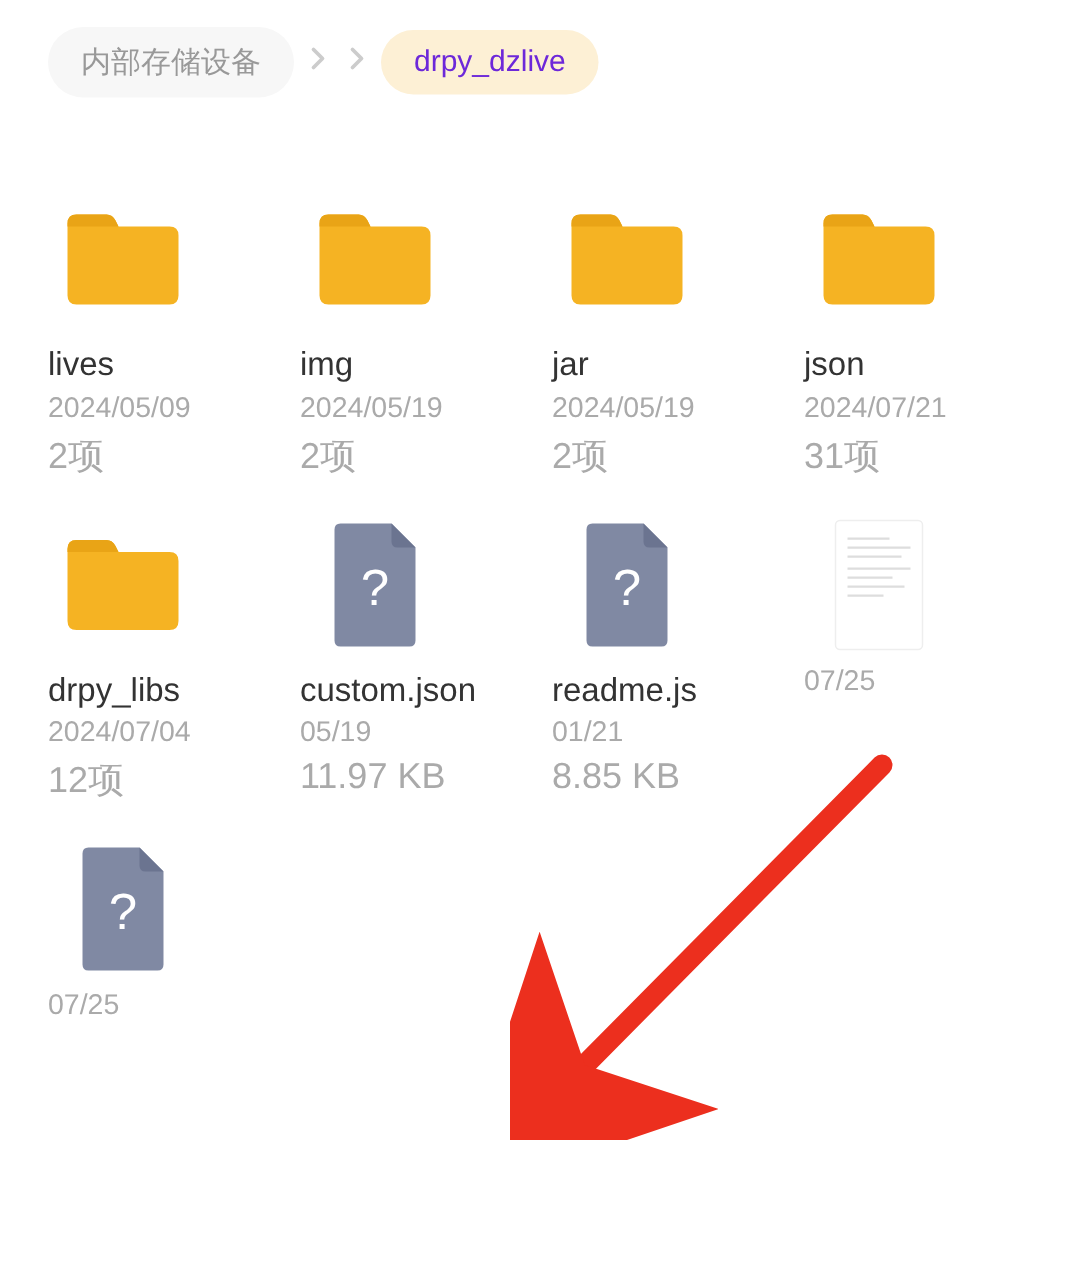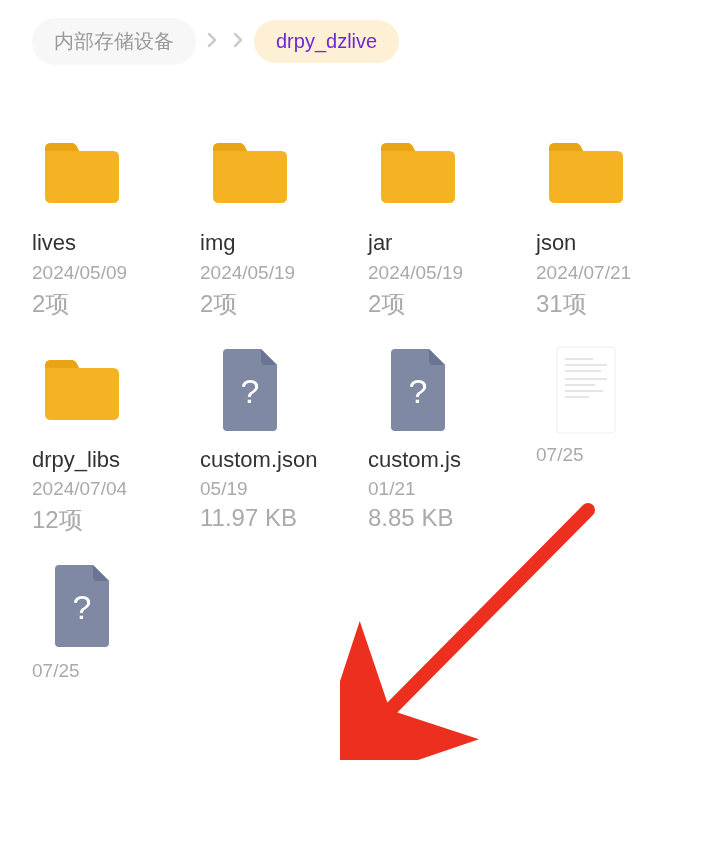--- a/index.html
+++ b/index.html
@@ -179,21 +179,21 @@
   </div>
 
   <div class="item">
     <div class="icon-wrap">
       <svg class="file-svg" viewBox="0 0 70 90">
         <path d="M8 4 H46 L62 20 V82 Q62 86 58 86 H12 Q8 86 8 82 V8 Q8 4 12 4 Z" fill="#8089A3"></path>
         <path d="M46 4 L62 20 H50 Q46 20 46 16 Z" fill="#6B7490"></path>
         <text x="35" y="58" font-size="34" fill="#fff" text-anchor="middle" font-weight="400">?</text>
       </svg>
     </div>
-    <div class="name">custom.js</div>
+    <div class="name">readme.js</div>
     <div class="date">01/21</div>
     <div class="meta">8.85 KB</div>
   </div>
 
   <div class="item">
     <div class="icon-wrap">
       <svg class="file-svg" viewBox="0 0 70 90">
         <rect x="6" y="2" width="58" height="86" rx="3" fill="#fff" stroke="#eee" stroke-width="1"></rect>
         <line x1="14" y1="14" x2="42" y2="14" stroke="#ddd" stroke-width="1.5"></line>
         <line x1="14" y1="20" x2="56" y2="20" stroke="#ddd" stroke-width="1.5"></line>

